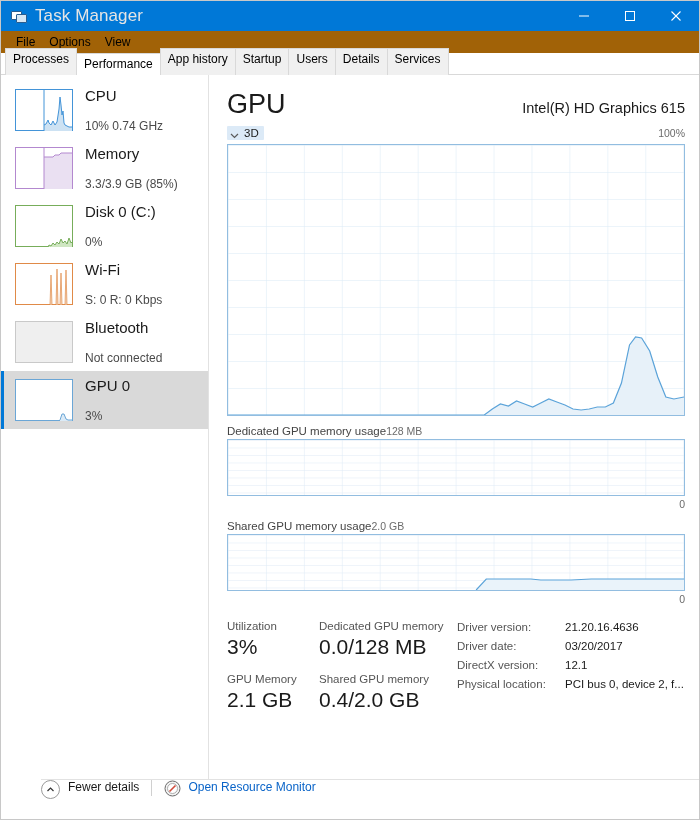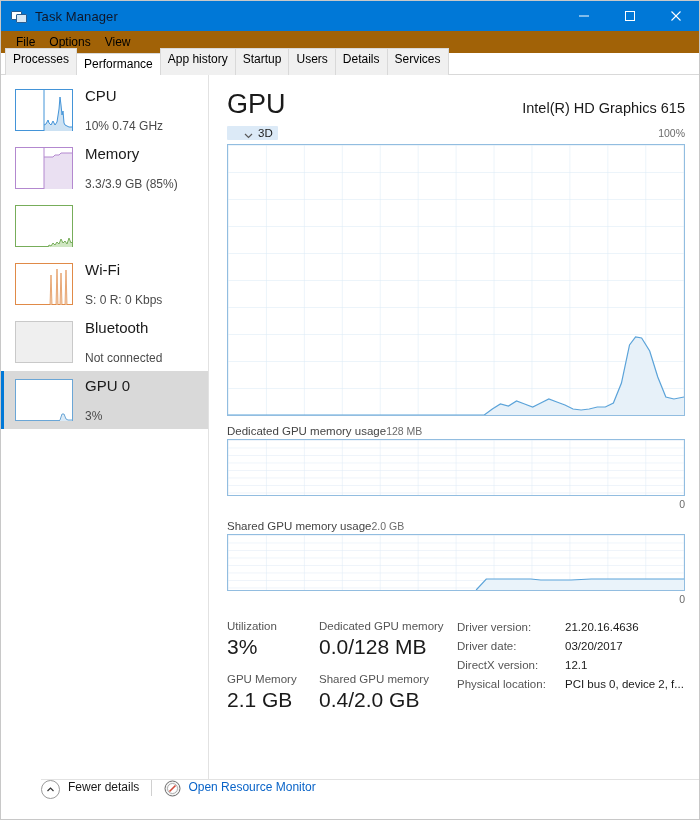--- a/index.html
+++ b/index.html
@@ -40,22 +40,22 @@
     border-radius: 1px;
   }
   .tb-icon .m2 {
     position: absolute; left: 5px; top: 6px;
     width: 11px; height: 9px;
     background: #d8e8f5;
     border: 1px solid #2a5d8f;
     border-radius: 1px;
   }
   .tb-title {
-    color: #0f172a;
-    font-size: 13px;
+    color: #e5e5e5;
+    font-size: 17px;
     letter-spacing: .1px;
   }
   .tb-spacer { flex: 1 1 auto; }
   .tb-btn {
     width: 46px; height: 30px;
     display: flex; align-items: center; justify-content: center;
     color: #ffffff;
     font-size: 13px;
     line-height: 1;
   }
@@ -193,21 +193,21 @@
     display: flex;
     align-items: center;
     justify-content: space-between;
     margin-top: 6px;
     height: 16px;
   }
   .gh-left {
     display: flex;
     align-items: flex-start;
     background: #dceaf7;
-    padding: 1px 5px 1px 16px;
+    padding: 1px 5px 1px 2px;
     border-radius: 1px;
   }
   .chev {
     width: 11px; height: 11px;
     margin-right: 4px;
     color: #666;
     display: inline-block;
   }
   .gh-label {
     font-size: 11.5px;
@@ -405,20 +405,24 @@
         </div>
       </div>
 
       <div class="side-item">
         <div class="thumb">
           <svg viewBox="0 0 58 42" preserveAspectRatio="none">
             <rect x="0.5" y="0.5" width="57" height="41" fill="#ffffff" stroke="#77ad5a" stroke-width="1"></rect>
             <path d="M33,42 L34,40 L36,41 L38,38 L40,40 L42,37 L44,39 L46,34 L48,38 L50,36 L52,39 L54,33 L56,38 L57,37 L57,42 Z" fill="#cfe6c2" stroke="none"></path>
             <path d="M33,42 L34,40 L36,41 L38,38 L40,40 L42,37 L44,39 L46,34 L48,38 L50,36 L52,39 L54,33 L56,38 L57,37" fill="none" stroke="#77ad5a" stroke-width="1"></path>
           </svg>
+        </div>
+        <div class="side-text">
+          <div class="side-title">Disk 0 (C:)</div>
+          <div class="side-sub">0%</div>
         </div>
       </div>
 
       <div class="side-item">
         <div class="thumb">
           <svg viewBox="0 0 58 42" preserveAspectRatio="none">
             <rect x="0.5" y="0.5" width="57" height="41" fill="#ffffff" stroke="#e08a48" stroke-width="1"></rect>
             <path d="M35,42 L36,12 L37,42 Z M41,42 L42,6 L43,42 Z M45,42 L46,10 L47,42 Z M50,42 L51,7 L52,42 Z" fill="#f5d9c0" stroke="#e08a48" stroke-width="0.7"></path>
           </svg>
         </div>

